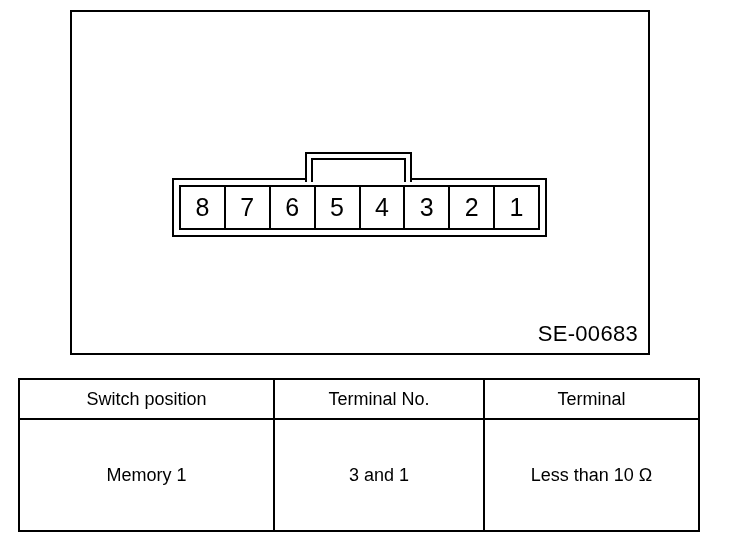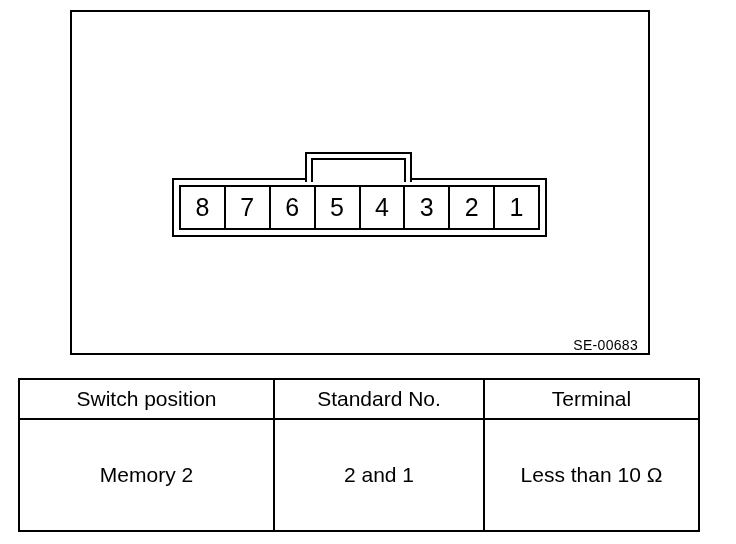--- a/index.html
+++ b/index.html
@@ -97,22 +97,22 @@
     font-size: 25px;
     line-height: 1;
     font-family: "Liberation Sans", sans-serif;
   }
   .pin-cell:last-child { margin-right: 0; }
 
   
   #reference-code {
     position: absolute;
     right: 10px;
-    bottom: 0;
-    font-size: 14px;
+    bottom: 6px;
+    font-size: 22px;
     letter-spacing: 0.3px;
     white-space: nowrap;
   }
 
   
   #spec-table {
     position: absolute;
     left: 18px;
     top: 378px;
     width: 680px;
@@ -122,21 +122,21 @@
     background: #fff;
   }
   #spec-table col.c1 { width: 255px; }
   #spec-table col.c2 { width: 210px; }
   #spec-table col.c3 { width: 215px; }
   #spec-table th,
   #spec-table td {
     border: 2px solid #000;
     text-align: center;
     vertical-align: middle;
-    font-size: 21px;
+    font-size: 18px;
     font-weight: normal;
     font-family: "Liberation Sans", sans-serif;
     padding: 0;
     height: 38px;
     white-space: nowrap;
   }
 </style>
 </head>
 <body>
 
@@ -169,24 +169,24 @@
 
 <table id="spec-table">
   <colgroup>
     <col class="c1">
       <col class="c2">
       <col class="c3">
   </colgroup>
   <thead>
     <tr>
       <th>Switch position</th>
-      <th>Standard No.</th>
+      <th>Terminal No.</th>
       <th>Terminal</th>
     </tr>
   </thead>
   <tbody>
     <tr>
-      <td>Memory 2</td>
-      <td>2 and 1</td>
+      <td>Memory 1</td>
+      <td>3 and 1</td>
       <td>Less than 10 Ω</td>
     </tr>
   </tbody>
 </table>
 
 </body></html>

